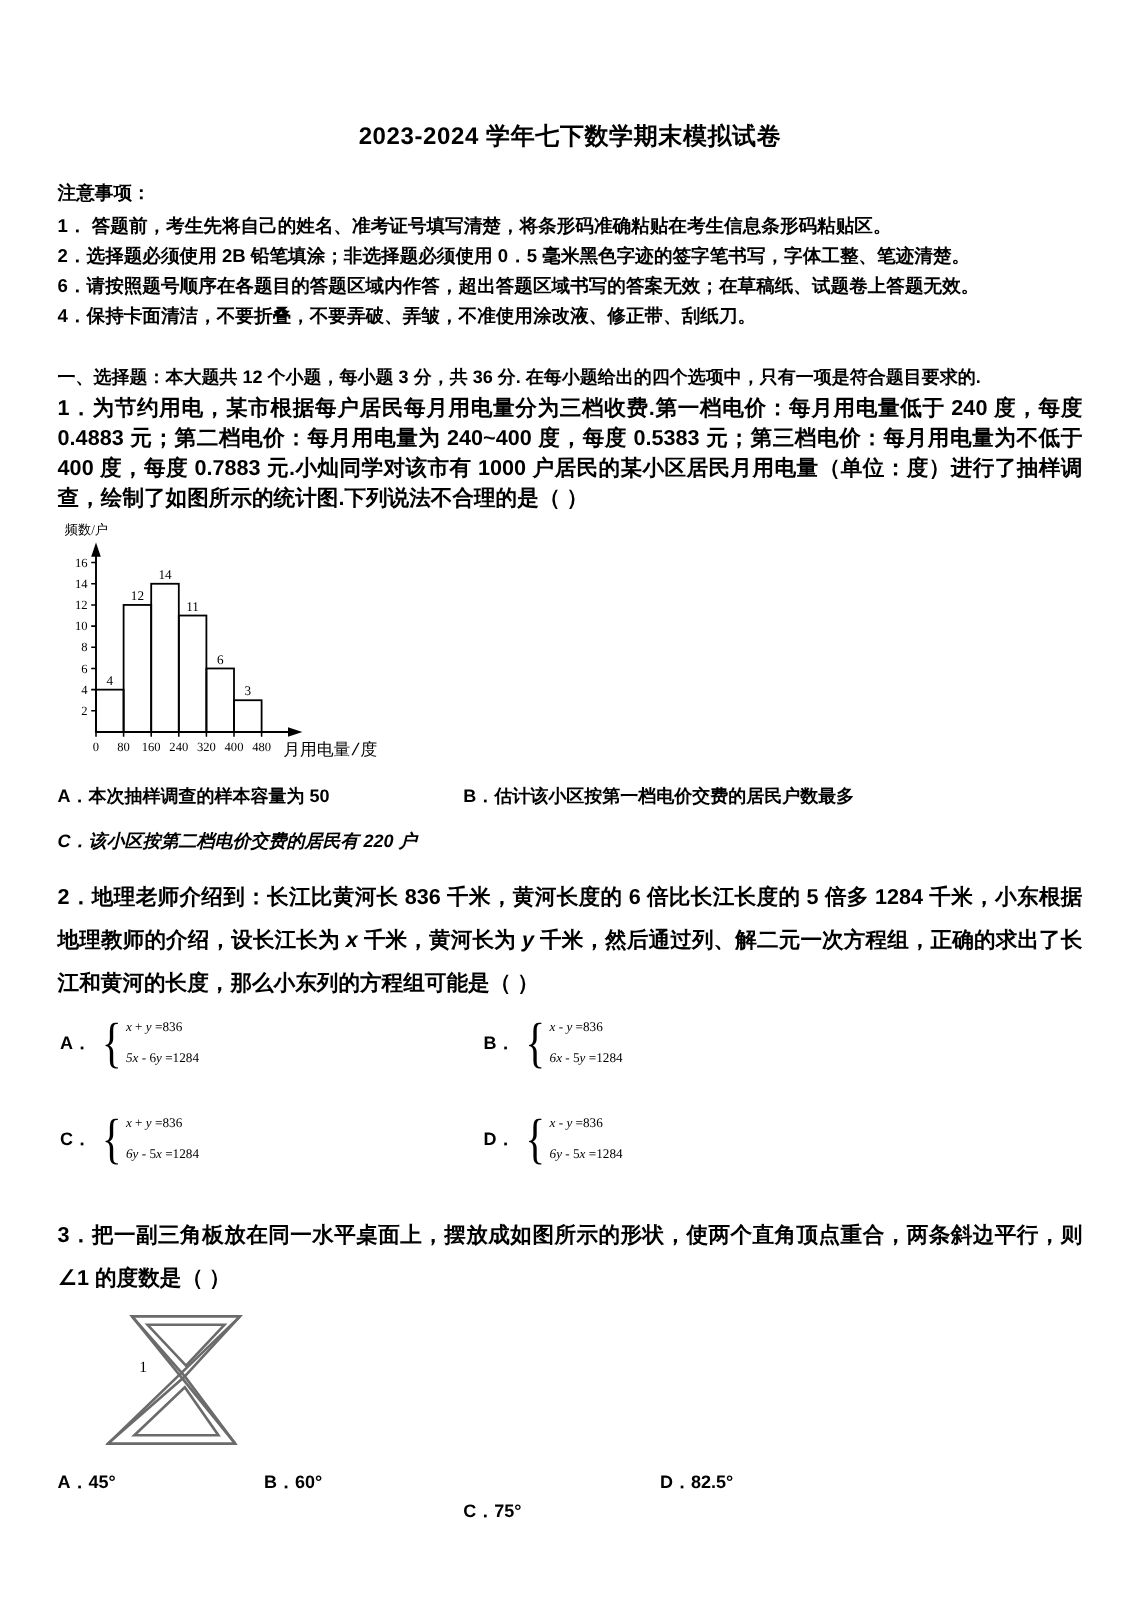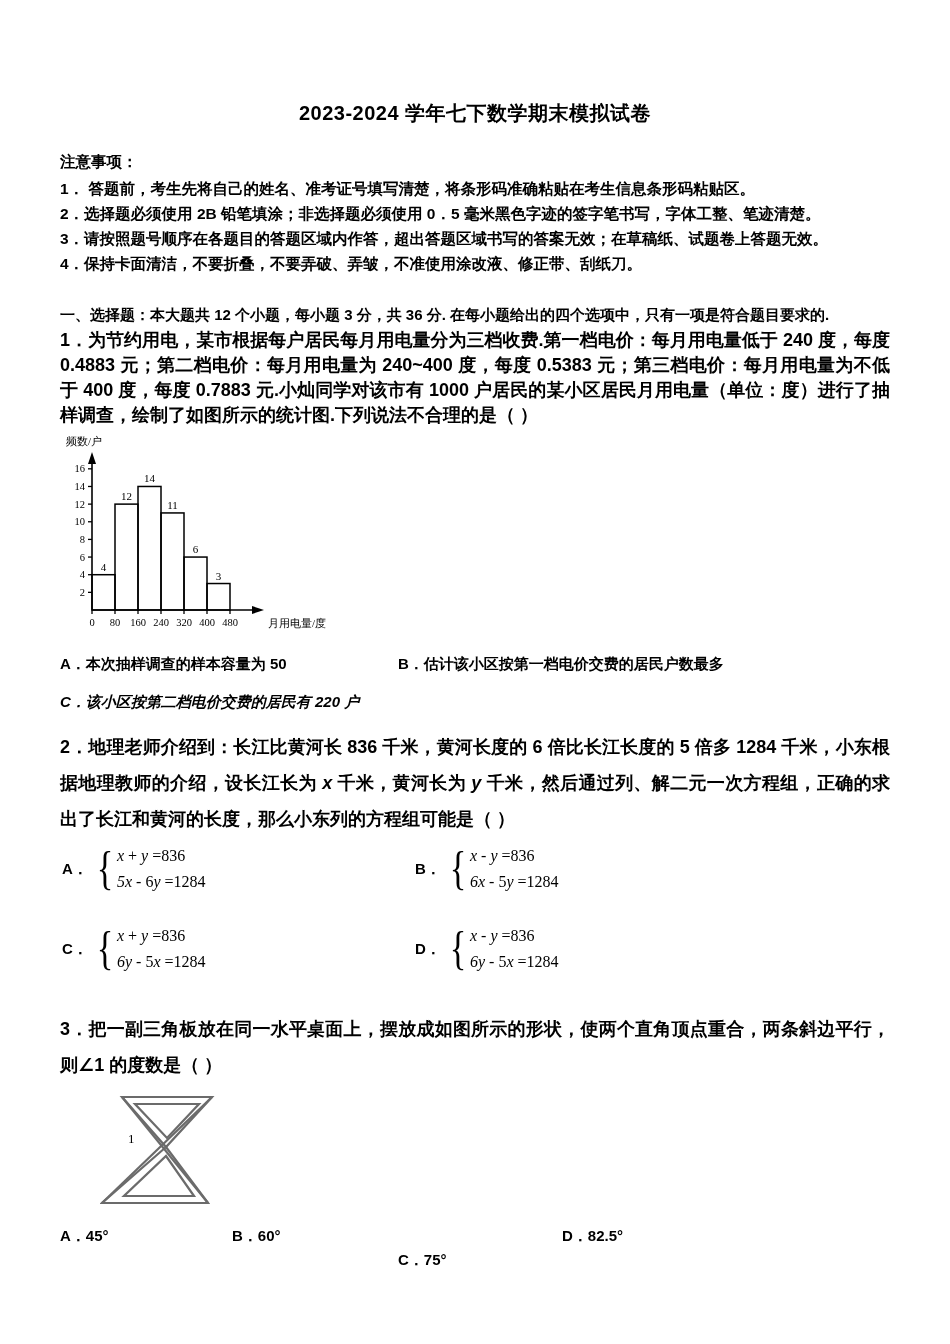--- a/index.html
+++ b/index.html
@@ -13,21 +13,21 @@
     font-family: "Liberation Serif", "DejaVu Serif", serif;
     color: #000000;
     position: relative;
     overflow: hidden;
   }
   .page {
     position: relative;
     width: 950px;
     height: 1344px;
     box-sizing: border-box;
-    padding: 0 60px;
+    padding: 0 48px;
   }
 
   
   .doc-title {
     text-align: center;
     font-size: 20px;
     font-weight: bold;
     letter-spacing: 0.5px;
     margin: 0;
     padding-top: 100px;
@@ -75,24 +75,24 @@
   .chart-ylabel {
     position: absolute;
     left: 2px;
     top: 0px;
     font-size: 11px;
     font-family: "Liberation Serif", "DejaVu Serif", serif;
     white-space: nowrap;
   }
   .chart-xlabel {
     position: absolute;
-    left: 204px;
+    left: 184px;
     top: 182px;
-    font-size: 11px;
-    font-family: Liberation Serif, serif;
+    font-size: 14px;
+    font-family: Liberation Mono, monospace;
     white-space: nowrap;
   }
   .chart-svg { position: absolute; left: 0; top: 0; }
 
   
   .opt-row {
     font-size: 15px;
     font-weight: bold;
     font-family: "Liberation Sans", "DejaVu Sans", sans-serif;
     line-height: 30px;
@@ -124,21 +124,21 @@
     line-height: 46px;
     font-family: "Liberation Serif", "DejaVu Serif", serif;
     font-weight: normal;
     transform: scaleX(0.75);
     margin-right: 1px;
   }
   .eq-lines {
     display: flex;
     flex-direction: column;
     justify-content: center;
-    font-size: 16px;
+    font-size: 11px;
     font-family: "Liberation Serif", "DejaVu Serif", serif;
     line-height: 26px;
   }
   .eq-lines span { white-space: nowrap; }
   .it { font-style: italic; }
 
   
   .fig-wrap {
     position: relative;
     width: 200px;
@@ -158,21 +158,21 @@
 <body>
 
 <div class="page">
 
   <div class="doc-title">2023-2024 学年七下数学期末模拟试卷</div>
 
   <div class="notice">
     <div class="notice-head">注意事项：</div>
     <div class="notice-line">1． 答题前，考生先将自己的姓名、准考证号填写清楚，将条形码准确粘贴在考生信息条形码粘贴区。</div>
     <div class="notice-line">2．选择题必须使用 2B 铅笔填涂；非选择题必须使用 0．5 毫米黑色字迹的签字笔书写，字体工整、笔迹清楚。</div>
-    <div class="notice-line">3．请按照题号顺序在各题目的答题区域内作答，超出答题区域书写的答案无效；在草稿纸、试题卷上答题无效。</div>
+    <div class="notice-line">6．请按照题号顺序在各题目的答题区域内作答，超出答题区域书写的答案无效；在草稿纸、试题卷上答题无效。</div>
     <div class="notice-line">4．保持卡面清洁，不要折叠，不要弄破、弄皱，不准使用涂改液、修正带、刮纸刀。</div>
   </div>
 
   <div class="section-head">一、选择题：本大题共 12 个小题，每小题 3 分，共 36 分. 在每小题给出的四个选项中，只有一项是符合题目要求的.</div>
 
   <div class="q-body">1．为节约用电，某市根据每户居民每月用电量分为三档收费.第一档电价：每月用电量低于 240 度，每度 0.4883 元；第二档电价：每月用电量为 240~400 度，每度 0.5383 元；第三档电价：每月用电量为不低于 400 度，每度 0.7883 元.小灿同学对该市有 1000 户居民的某小区居民月用电量（单位：度）进行了抽样调查，绘制了如图所示的统计图.下列说法不合理的是（      ）</div>
 
   <div class="chart-wrap">
     <div class="chart-ylabel">频数/户</div>
     <div class="chart-xlabel">月用电量/度</div>

